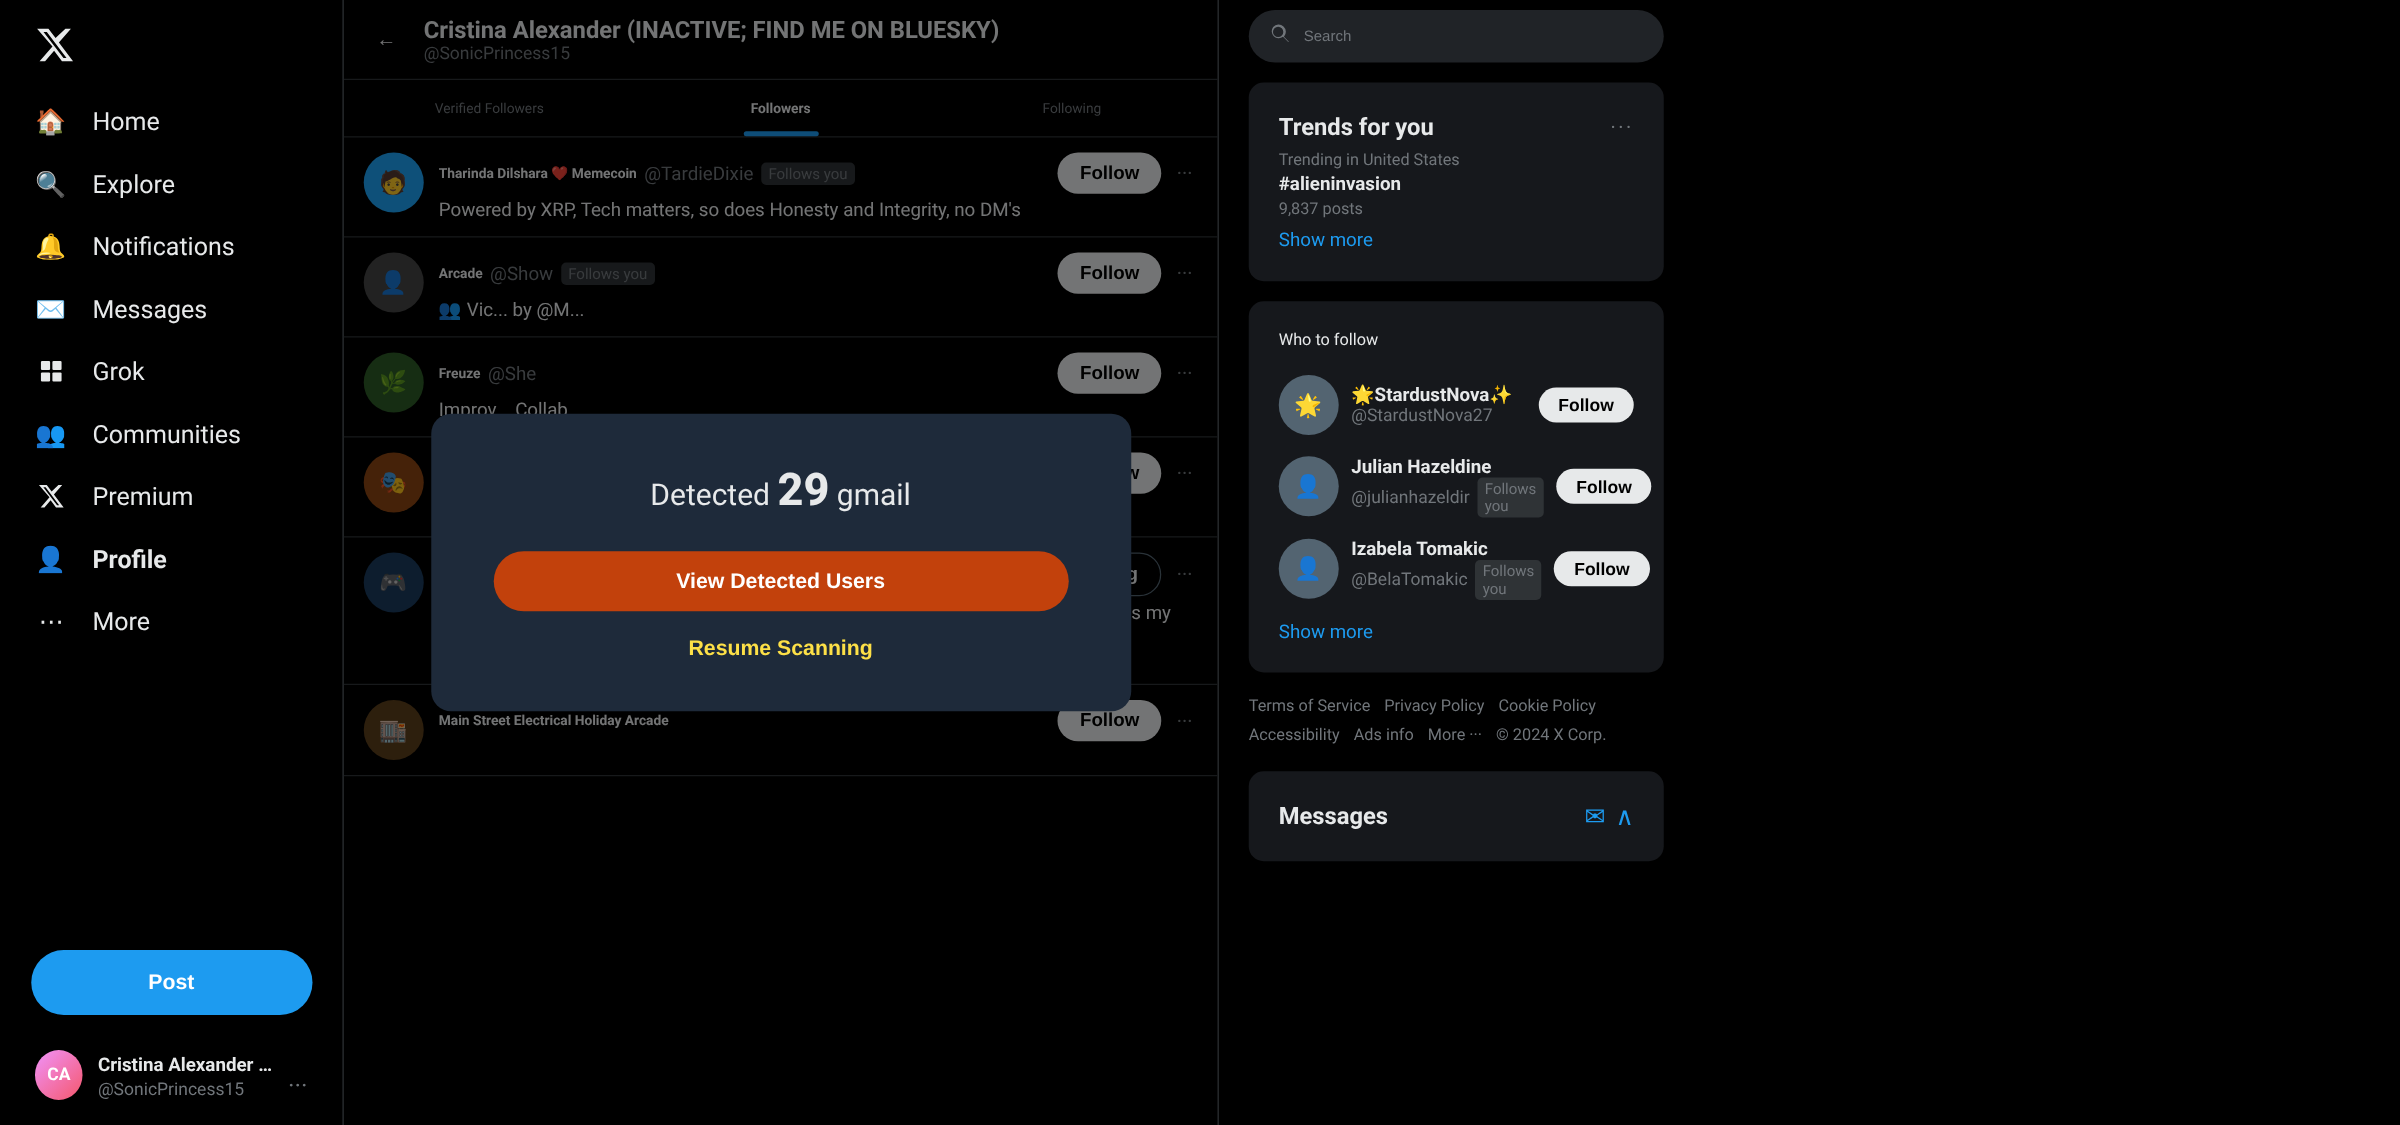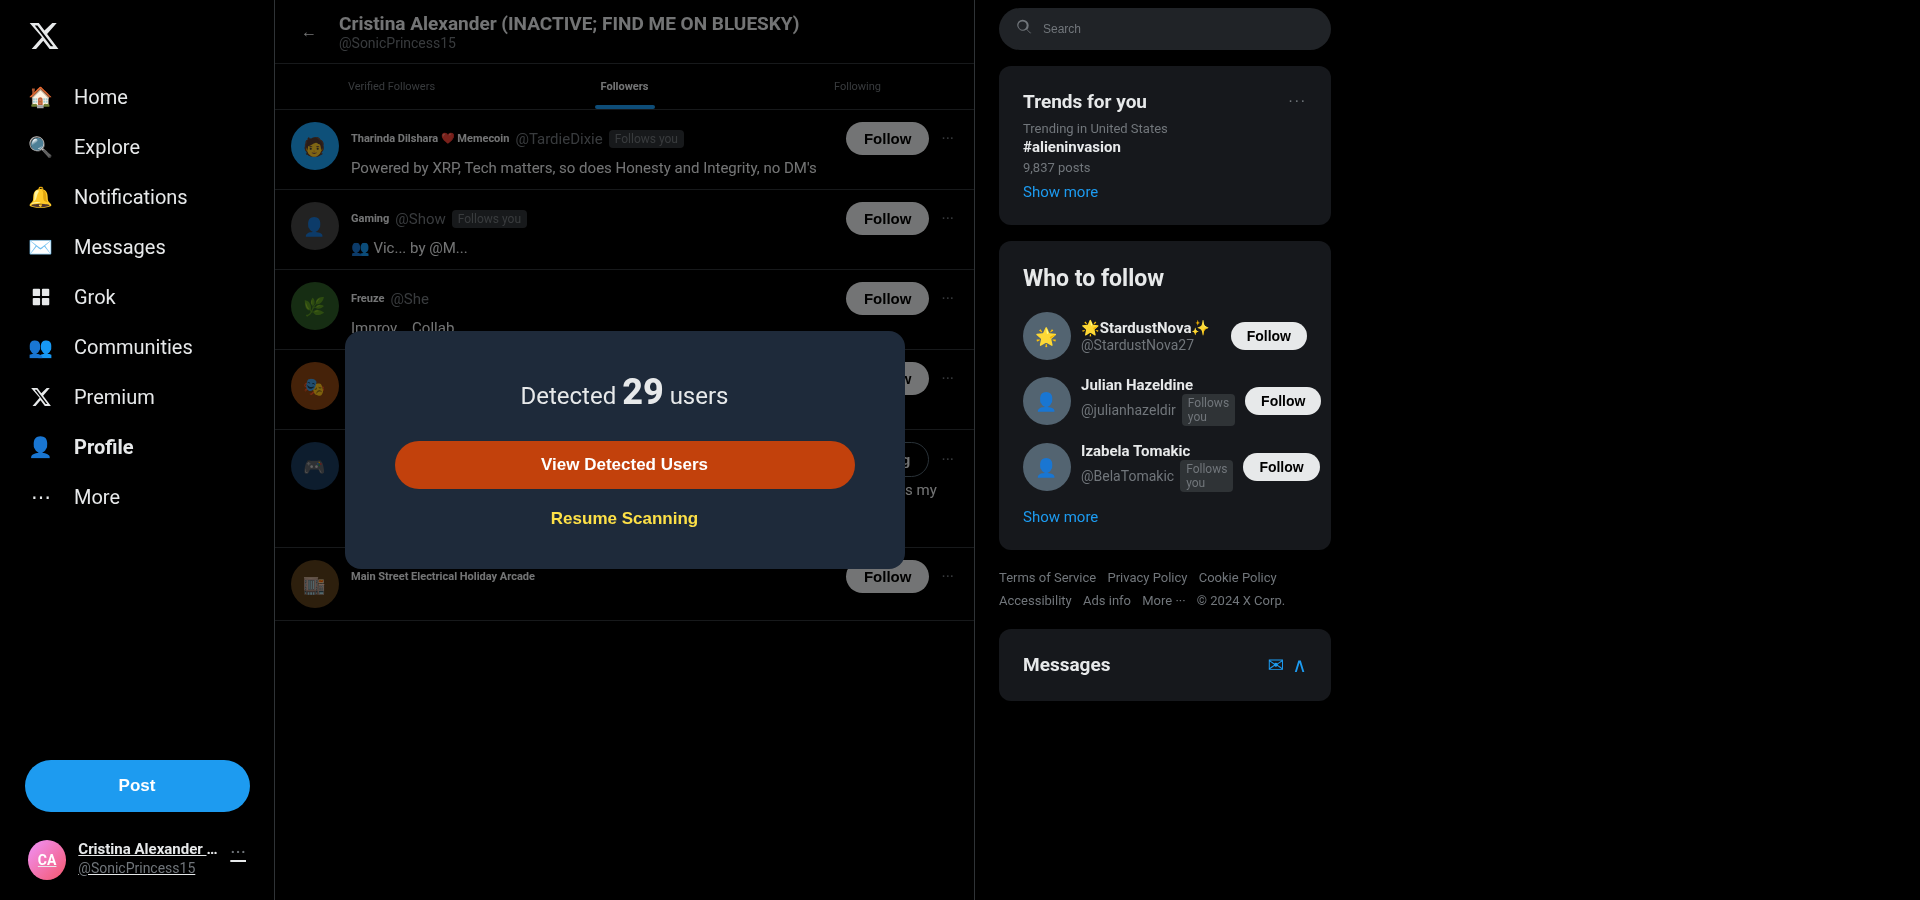--- a/index.html
+++ b/index.html
@@ -54,27 +54,26 @@
       padding: 16px;
       font-size: 17px;
       font-weight: 700;
       cursor: pointer;
       width: 90%;
       margin: 16px auto;
       display: block;
     }
     .sidebar-user {
       display: flex;
-      align-items: flex-start;
+      align-items: flex-end;
       gap: 12px;
       padding: 12px 16px;
       border-radius: 9999px;
       cursor: pointer;
       margin-top: auto;
-      text-decoration: underline;
     }
     .sidebar-user-avatar {
       width: 40px; height: 40px; border-radius: 50%;
       background: linear-gradient(135deg, #f093fb, #f5576c);
       display: flex; align-items: center; justify-content: center;
       font-size: 14px; font-weight: 700; color: #fff;
       overflow: hidden;
     }
     .sidebar-user-info { flex: 1; }
     .sidebar-user-name { font-weight: 700; font-size: 15px; display: block; white-space: nowrap; overflow: hidden; text-overflow: ellipsis; max-width: 140px; }
@@ -277,21 +276,21 @@
       border-radius: 12px;
       padding: 24px;
     }
     .trending-box-subtitle { color: #71767b; font-size: 13px; margin-bottom: 2px; }
     .trending-box-title { font-size: 15px; font-weight: 700; margin-bottom: 4px; }
     .trending-box-count { color: #71767b; font-size: 13px; }
     .trending-header { display: flex; align-items: center; justify-content: space-between; margin-bottom: 8px; }
     .trending-label { font-size: 19px; font-weight: 700; }
     .show-more { color: #1d9bf0; font-size: 15px; cursor: pointer; display: block; margin-top: 8px; }
 
-    .wtf-title { font-size: 23px; font-weight: 700; margin-bottom: 12px; }
+    .wtf-title { font-size: 13px; font-weight: 400; margin-bottom: 12px; }
     .wtf-item {
       display: flex;
       align-items: center;
       gap: 10px;
       padding: 8px 0;
     }
     .wtf-avatar {
       width: 48px; height: 48px; border-radius: 50%;
       background: #536471;
       flex-shrink: 0;
@@ -436,21 +435,21 @@
         </div>
         <div class="follower-bio">Powered by XRP, Tech matters, so does Honesty and Integrity, no DM's</div>
       </div>
     </div>
 
     <div class="follower-item">
       <div class="follower-avatar isidore">👤</div>
       <div class="follower-content">
         <div class="follower-row1">
           <div class="follower-name-wrap">
-            <span class="follower-name">Gaming</span>
+            <span class="follower-name">Arcade</span>
             <span class="follower-handle">@Show</span>
             <span class="follows-badge">Follows you</span>
           </div>
           <div class="follower-actions">
             <button class="follow-btn">Follow</button>
             <span class="more-btn">···</span>
           </div>
         </div>
         <div class="follower-bio">👥 Vic... by @M...</div>
       </div>
@@ -526,21 +525,21 @@
         </div>
       </div>
     </div>
   </div>
 
   <div class="overlay">
     <div class="modal">
       <div class="modal-title">
         <span>Detected</span>
         <strong>29</strong>
-        <span>users</span>
+        <span>gmail</span>
       </div>
       <button class="modal-primary-btn">View Detected Users</button>
       <br>
       <button class="modal-secondary-btn">Resume Scanning</button>
     </div>
   </div>
 </main>
 
 <aside class="right-sidebar">
   <div class="search-bar">

